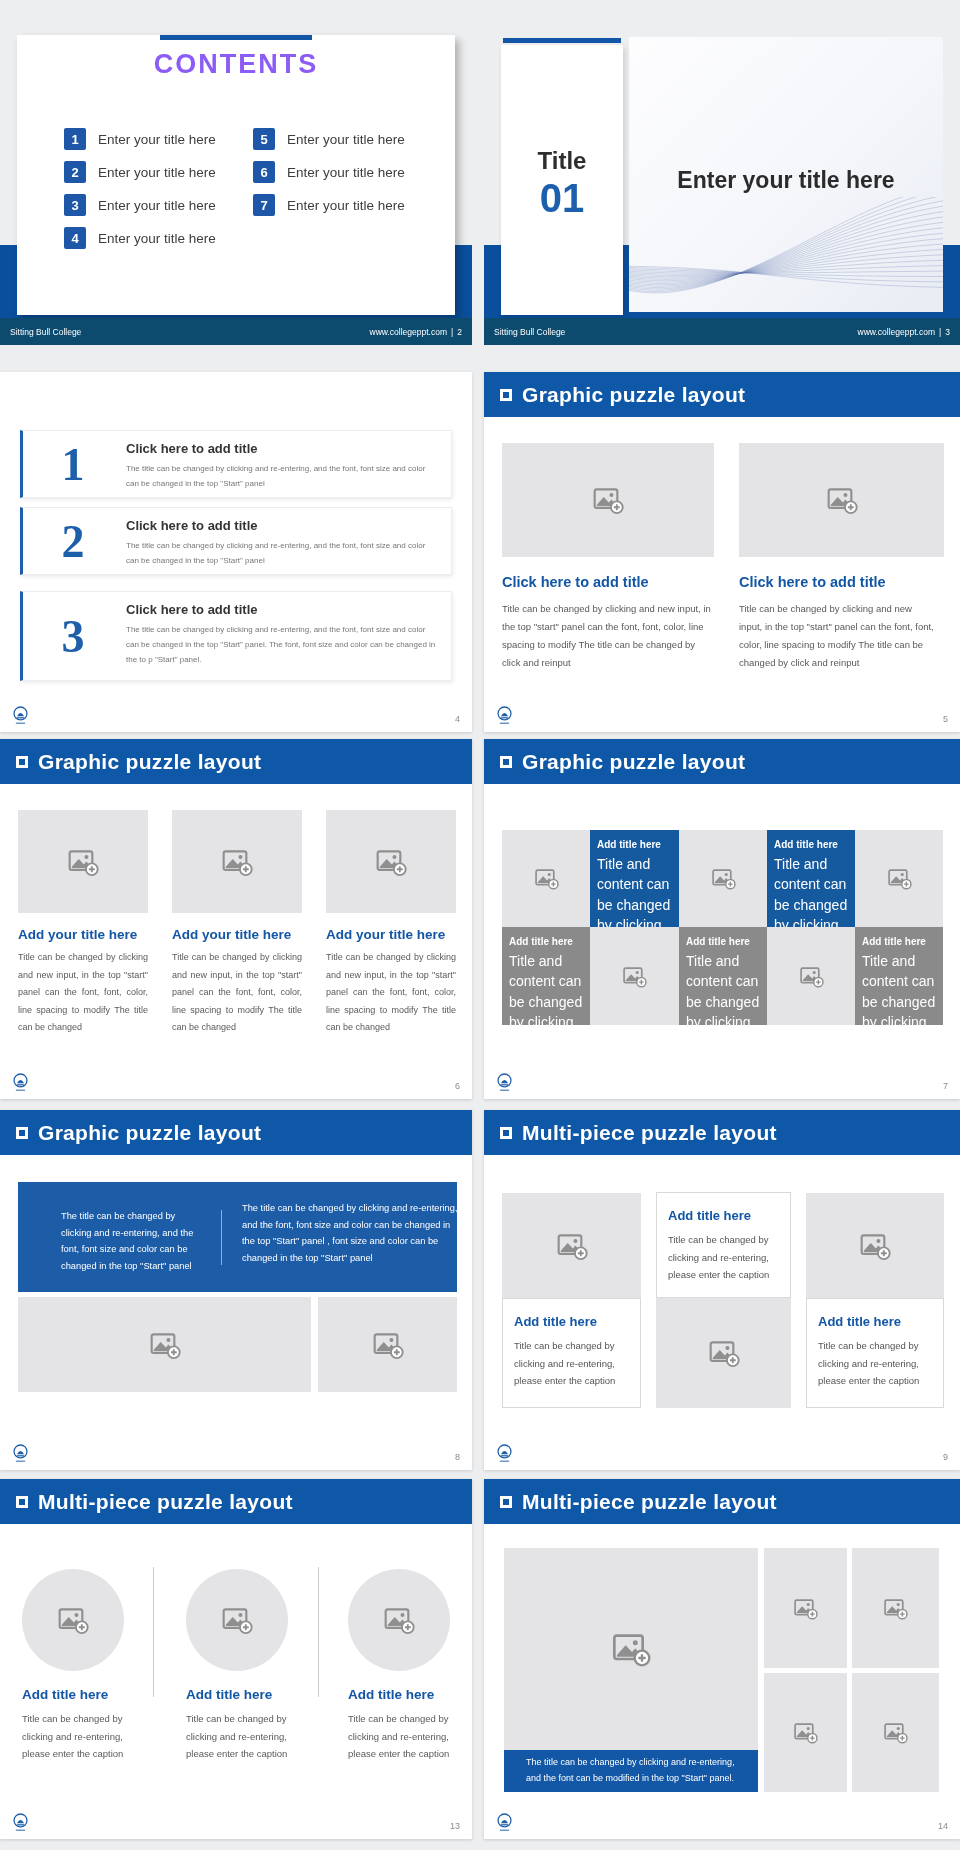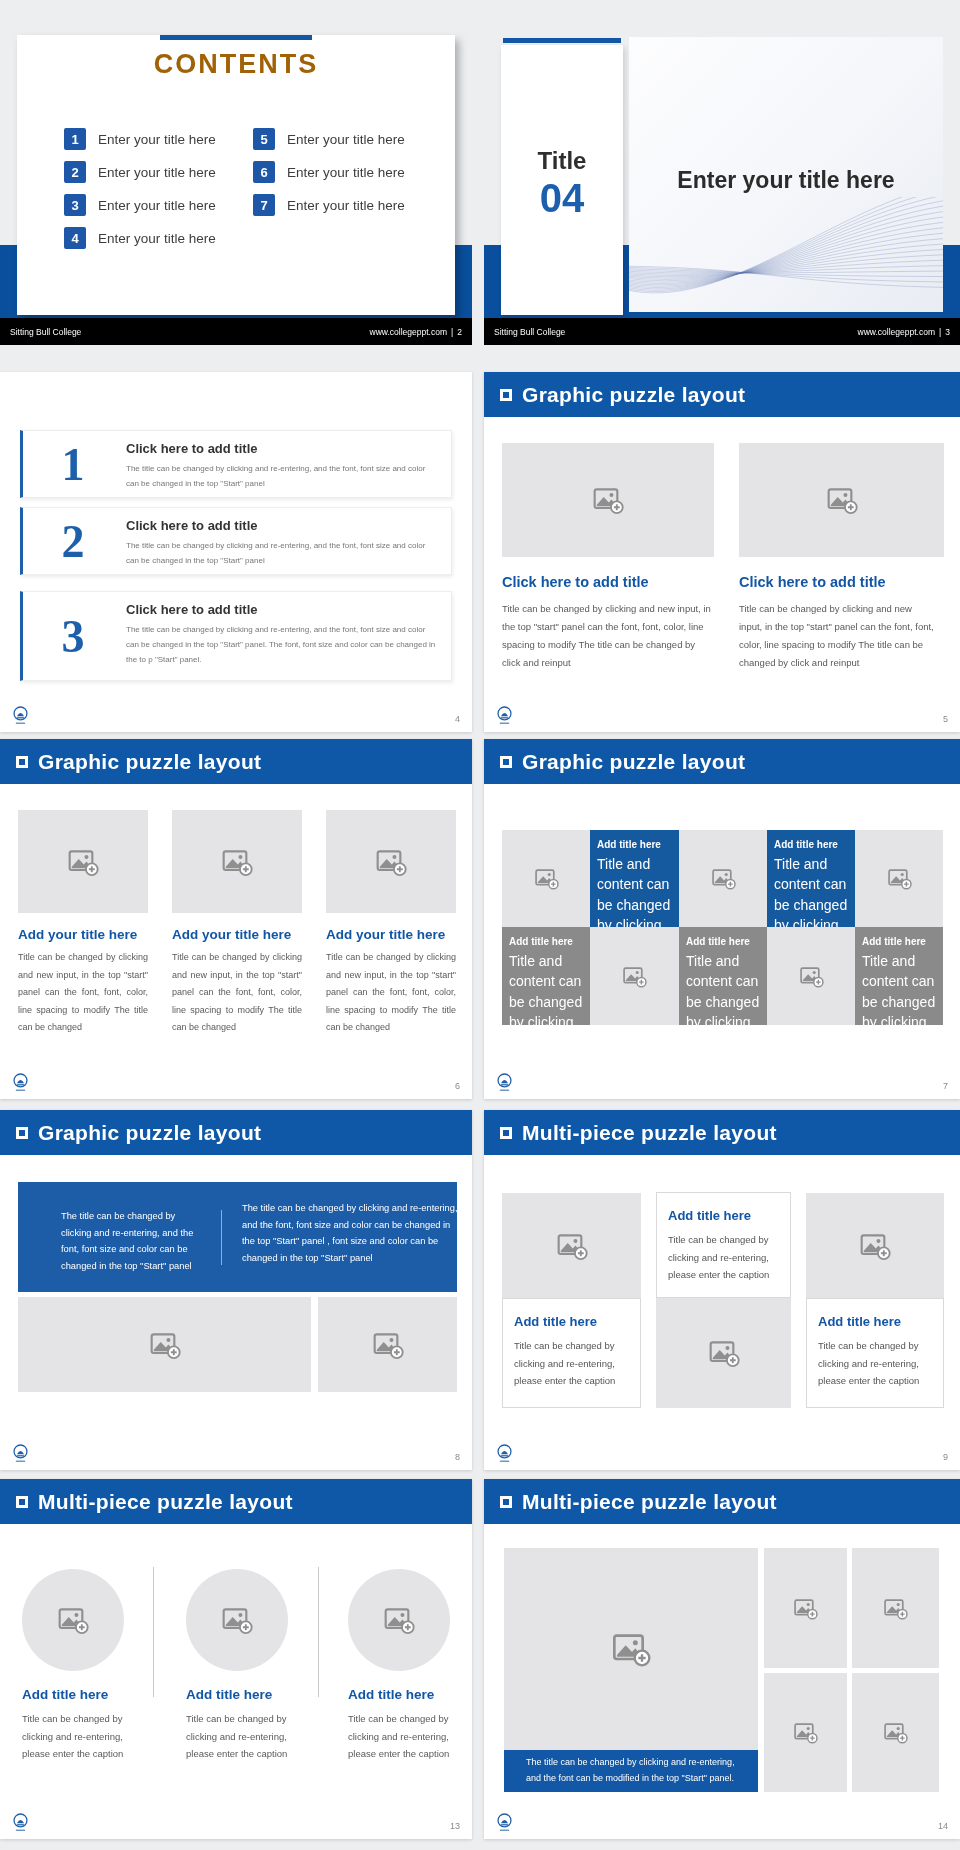--- a/index.html
+++ b/index.html
@@ -15,25 +15,25 @@
   .logo svg{width:100%;height:100%;}
   .ph{position:absolute;background:#e4e4e6;display:flex;align-items:center;justify-content:center;}
   .ph svg{width:32px;height:32px;}
   .ph.sm svg{width:25px;height:25px;}
   .ph.big svg{width:40px;height:40px;}
   .ph.circle{border-radius:50%;}
   .blue-title{color:#1256a5;font-weight:bold;position:absolute;}
   .body-text{color:#5a5a5a;position:absolute;}
   
   .band{position:absolute;left:0;right:0;top:245px;height:73px;background:#0a4f9d;}
-  .sfooter{position:absolute;left:0;right:0;bottom:0;height:27px;background:#000000;color:#fff;display:flex;align-items:center;justify-content:space-between;padding:0 10px;font-size:8.5px;}
+  .sfooter{position:absolute;left:0;right:0;bottom:0;height:27px;background:#0c4a6e;color:#fff;display:flex;align-items:center;justify-content:space-between;padding:0 10px;font-size:8.5px;}
   .sfooter .r{display:flex;align-items:center;gap:4px;}
   .card{position:absolute;background:#fff;}
   .ribbon{position:absolute;background:#1256a5;height:5px;}
-  .toc-title{position:absolute;left:0;right:0;top:14px;text-align:center;font-size:27px;font-weight:800;color:#a16207;letter-spacing:2px;}
+  .toc-title{position:absolute;left:0;right:0;top:14px;text-align:center;font-size:27px;font-weight:800;color:#8b5cf6;letter-spacing:2px;}
   .toc-item{position:absolute;display:flex;align-items:center;}
   .toc-item .chip{width:22px;height:22px;background:#1f57a8;color:#fff;font-size:13px;font-weight:bold;display:flex;align-items:center;justify-content:center;border-radius:2px;flex:0 0 auto;}
   .toc-item .lbl{margin-left:12px;font-size:13.5px;color:#3d3d3d;}
   
   .hl-card{position:absolute;left:20px;width:432px;background:#fff;border:1px solid #ededed;border-left:3px solid #1f5fa9;box-shadow:1px 2px 4px rgba(0,0,0,.08);}
   .hl-num{position:absolute;left:0;top:0;bottom:0;width:100px;display:flex;align-items:center;justify-content:center;font-family:"Liberation Serif",serif;font-size:46px;font-weight:bold;color:#1d5fa9;}
   .hl-title{position:absolute;left:103px;top:10px;font-size:13px;font-weight:bold;color:#333;}
   .hl-body{position:absolute;left:103px;top:30px;right:14px;font-size:8px;line-height:1.9;color:#777;}
   
   .tile{position:absolute;color:#fff;padding:9px 7px;}
@@ -130,21 +130,21 @@
           <path d="M -6 72.8 C 127 78, 173 75.2, 322 74" fill="none" stroke="rgba(90,115,170,0.38)" stroke-width="0.7"></path>
           <path d="M -6 71.6 C 129 75.5, 171 79.4, 322 79.5" fill="none" stroke="rgba(90,115,170,0.38)" stroke-width="0.7"></path>
           <path d="M -6 70.4 C 131 73, 169 83.60000000000001, 322 85" fill="none" stroke="rgba(90,115,170,0.38)" stroke-width="0.7"></path>
           <path d="M -6 69.2 C 133 70.5, 167 87.8, 322 90.5" fill="none" stroke="rgba(90,115,170,0.38)" stroke-width="0.7"></path>
         </svg>
       <div class="ptitle">Enter your title here</div>
     </div>
     <div class="card" style="left:17px;top:45px;width:122px;height:270px;box-shadow:2px 3px 6px rgba(0,0,0,.15);overflow:visible;">
       <div class="ribbon" style="left:2px;top:-7px;width:118px;"></div>
       <div class="part-lbl">Title</div>
-      <div class="part-num">04</div>
+      <div class="part-num">01</div>
     </div>
     <div class="sfooter">
       <span>Sitting Bull College</span>
       <span class="r">
         <span>www.collegeppt.com</span>
         <span>|</span>
         <span>3</span>
       </span>
     </div>
   </div>

